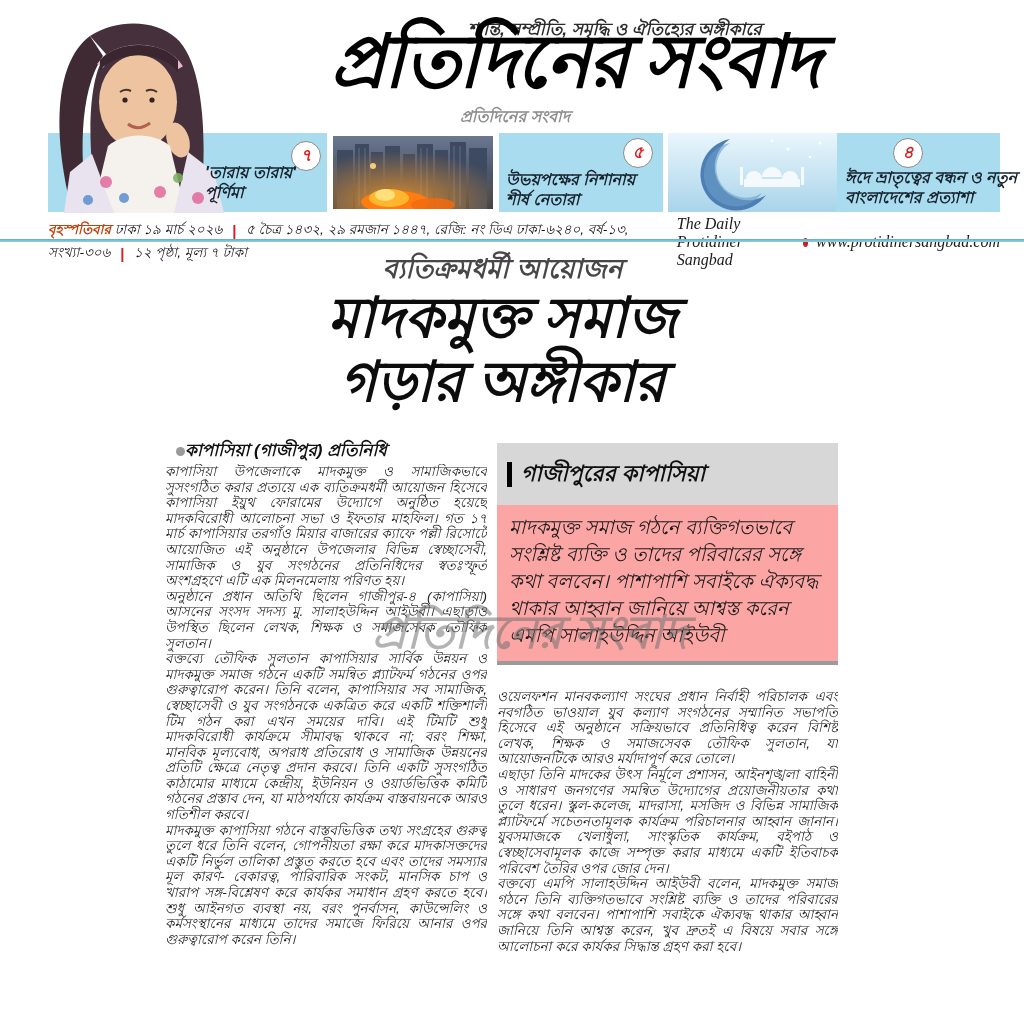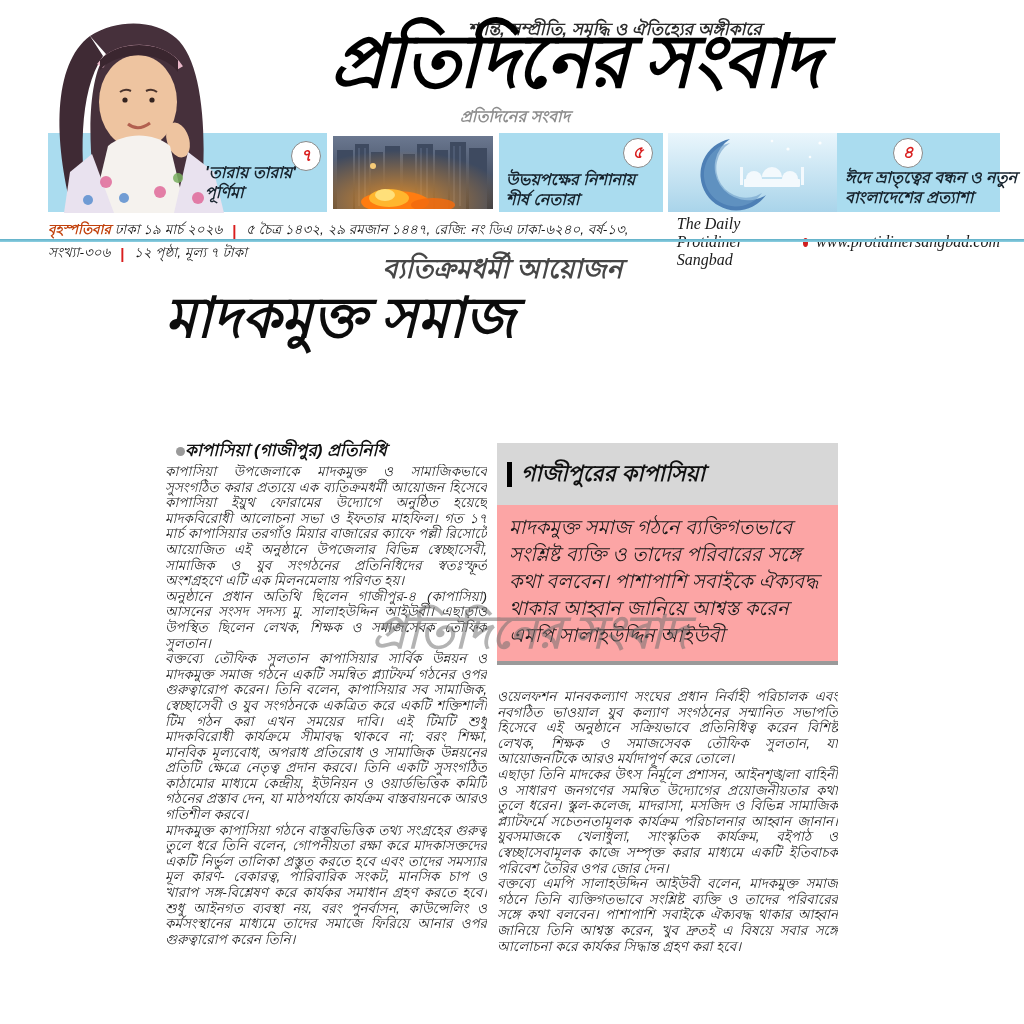--- a/index.html
+++ b/index.html
@@ -44,21 +44,21 @@
   .dl-sep{color:#d91e1e;font-weight:700;margin:0 6px;font-size:15px;}
   .dl-right{display:flex;align-items:center;gap:8px;
         font-family:"Liberation Serif","DejaVu Serif",serif;font-size:16px;color:#1a1a1a;}
   .dot-red{width:9px;height:9px;border-radius:50%;background:#cf1f1f;display:inline-block;}
   .rule{position:absolute;left:0;top:239px;width:1024px;height:3px;
         background:linear-gradient(#5fb0c8,#8fd0e2);}
 
   
   .kicker{position:absolute;left:165px;top:248px;width:675px;text-align:center;
         font-size:27px;font-weight:600;color:#474747;}
-  .headline{position:absolute;left:165px;top:286px;width:675px;margin:0;text-align:left;
+  .headline{position:absolute;left:165px;top:286px;width:675px;margin:0;text-align:center;
         font-family:"Liberation Serif","DejaVu Serif",serif;
         font-size:56px;line-height:64px;font-weight:700;color:#0c0c0c;}
 
   
   .byline{position:absolute;left:176px;top:437px;display:flex;align-items:center;
         font-size:17px;font-weight:700;color:#101010;}
   .byline-dot{width:9px;height:9px;border-radius:50%;background:#9a9a9a;flex:none;}
   .col{position:absolute;font-size:13.5px;line-height:15.6px;text-align:justify;color:#1c1c1c;overflow:hidden;}
   .col p{margin:0;}
   #col-left{left:165px;top:464px;width:322px;height:552px;}
@@ -220,20 +220,21 @@
       <span>The Daily Protidiner Sangbad</span>
       <span class="dot-red"></span>
       <span>www.protidinersangbad.com</span>
     </div>
   </div>
   <div class="rule"></div>
 
   <div class="kicker">ব্যতিক্রমধর্মী আয়োজন</div>
   <h2 class="headline">
     <span style="display:block">মাদকমুক্ত সমাজ</span>
+    <span style="display:block">গড়ার অঙ্গীকার</span>
   </h2>
 
   <div class="byline">
     <span class="byline-dot"></span>
     <span>কাপাসিয়া (গাজীপুর) প্রতিনিধি</span>
   </div>
 
   <div class="col" id="col-left">
     <p>কাপাসিয়া উপজেলাকে মাদকমুক্ত ও সামাজিকভাবে সুসংগঠিত করার প্রত্যয়ে এক ব্যতিক্রমধর্মী আয়োজন হিসেবে কাপাসিয়া ইয়ুথ ফোরামের উদ্যোগে অনুষ্ঠিত হয়েছে মাদকবিরোধী আলোচনা সভা ও ইফতার মাহফিল। গত ১৭ মার্চ কাপাসিয়ার তরগাঁও মিয়ার বাজারের ক্যাফে পল্লী রিসোর্টে আয়োজিত এই অনুষ্ঠানে উপজেলার বিভিন্ন স্বেচ্ছাসেবী, সামাজিক ও যুব সংগঠনের প্রতিনিধিদের স্বতঃস্ফূর্ত অংশগ্রহণে এটি এক মিলনমেলায় পরিণত হয়।</p>
     <p>অনুষ্ঠানে প্রধান অতিথি ছিলেন গাজীপুর-৪ (কাপাসিয়া) আসনের সংসদ সদস্য মু. সালাহউদ্দিন আইউবী। এছাড়াও উপস্থিত ছিলেন লেখক, শিক্ষক ও সমাজসেবক তৌফিক সুলতান।</p>

